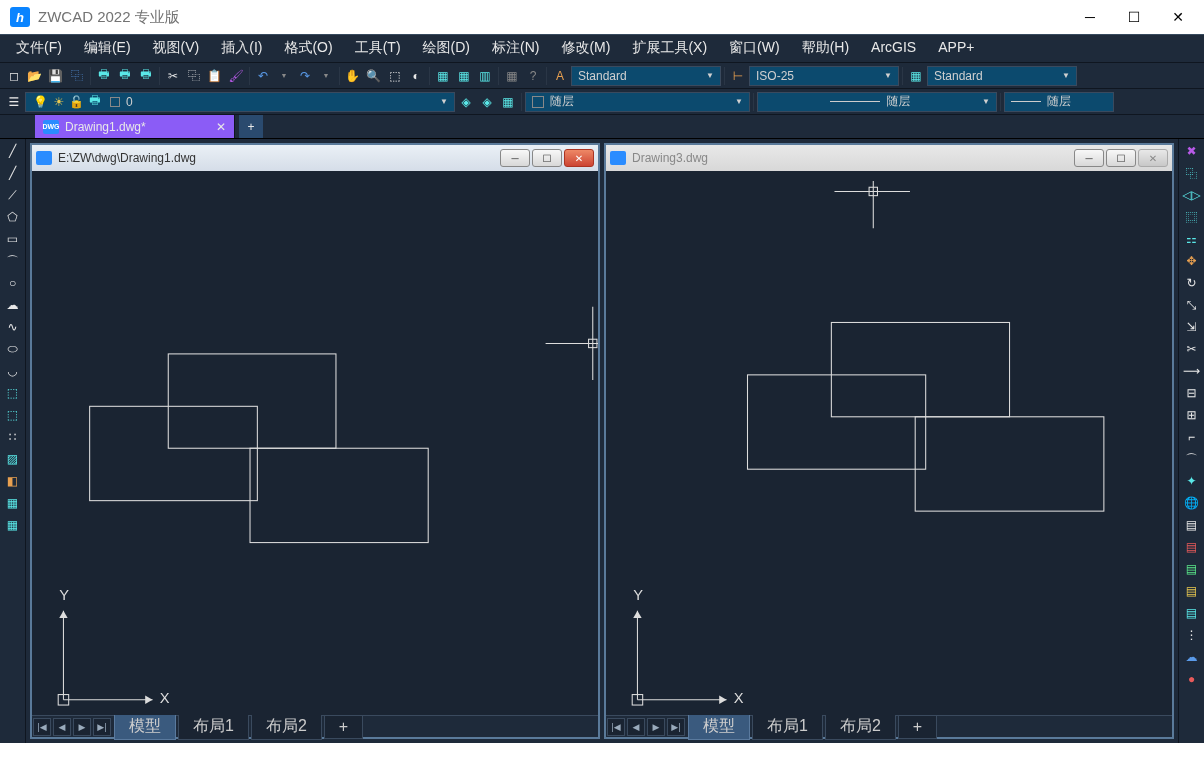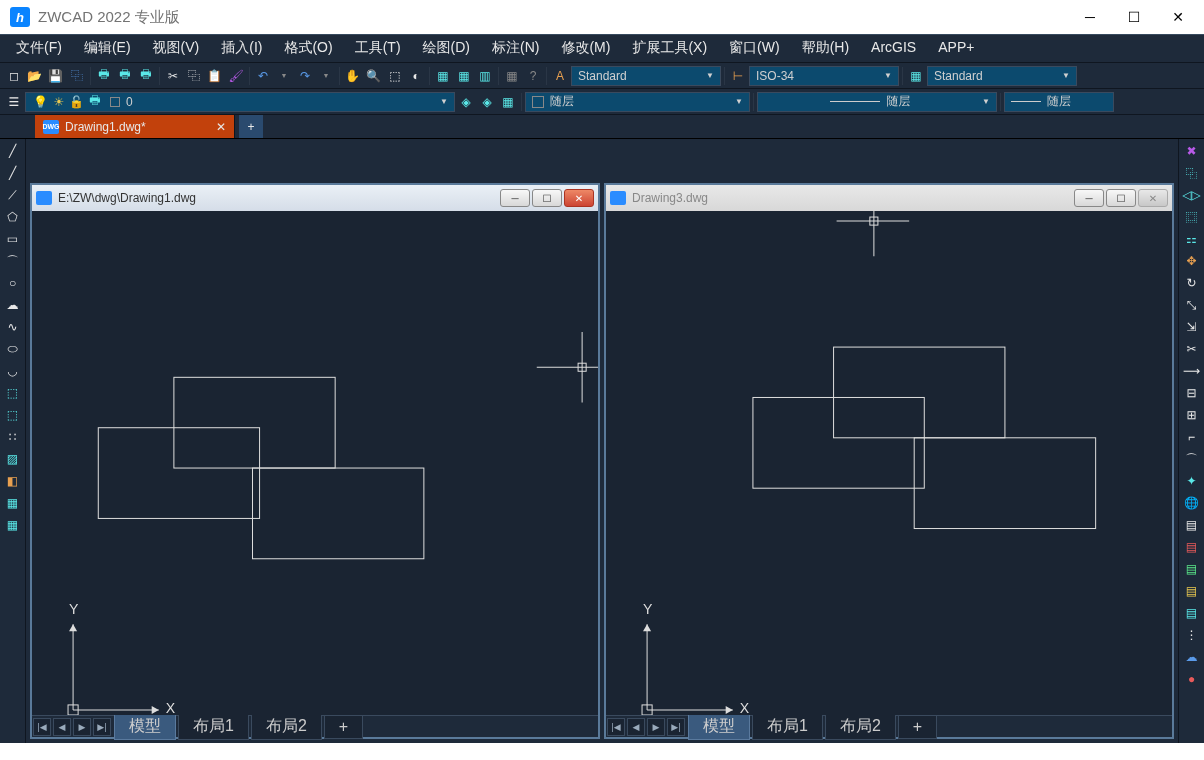--- a/index.html
+++ b/index.html
@@ -20,36 +20,36 @@
 .toolbar-row { height: 26px; display: flex; align-items: center; padding: 0 4px; gap: 1px; border-bottom: 1px solid #0f1620; }
 .tb-btn { width: 20px; height: 20px; display: flex; align-items: center; justify-content: center; cursor: pointer; color: #9ab; font-size: 12px; border-radius: 2px; }
 .tb-sep { width: 1px; height: 18px; background: #0a1118; margin: 0 2px; border-right:1px solid #2a3646;}
 .tb-combo { height: 20px; background: #0c4a6e; border: 1px solid #3a4a5e; color: #d0d0d0; padding: 0 6px; display: flex; align-items: center; font-size: 12px; cursor: pointer; font-family: monospace; }
 .tb-combo .arrow { margin-left: auto; font-size: 8px; padding-left:6px; }
 .tb-icon-small { width:18px; height:18px; display:inline-flex; align-items:center; justify-content:center; }
 
 
 .doctabs { height: 24px; background: #1e2a3a; display: flex; align-items: stretch; border-bottom: 1px solid #000; padding-left: 35px; }
 .doctab { display: flex; align-items: center; padding: 0 8px; gap: 6px; font-size: 12px; color: #888; cursor: pointer; font-family: monospace; min-width: 200px; border-right: 1px solid #0f1620; }
-.doctab.active { background: #c2410c; color: #e8e8e8; }
+.doctab.active { background: #8b5cf6; color: #e8e8e8; }
 .doctab .dwg-icon { width: 16px; height: 14px; background: #2a8cff; border-radius: 2px; display:flex; align-items:center; justify-content:center; font-size:7px; color:#fff; font-weight:bold;}
 .doctab .close { margin-left: auto; font-size: 12px; }
 .doctab-add { width: 24px; display:flex; align-items:center; justify-content:center; background:#2a4a6e; color:#e8e8e8; cursor:pointer; margin-left:4px;}
 
 
 .main { display: flex; height: 604px; background: #1e2a3a; }
 
 
 .side-toolbar { width: 26px; background: #1e2a3a; display: flex; flex-direction: column; padding: 2px 0; gap: 2px; border-right: 1px solid #0f1620; }
 .side-toolbar.right { border-right: none; border-left: 1px solid #0f1620; }
 .side-btn { width: 22px; height: 20px; margin: 0 auto; display: flex; align-items: center; justify-content: center; color: #9ab; font-size: 12px; cursor: pointer; border-radius: 2px; }
 
 
 .drawings-container { flex: 1; display: flex; padding: 4px; gap: 4px; background: #1e2a3a; }
-.drawing-window { flex: 1; background: #737373; border: 2px solid #5a7a9a; display: flex; flex-direction: column; margin-top: 40px; }
+.drawing-window { flex: 1; background: #737373; border: 2px solid #5a7a9a; display: flex; flex-direction: column; }
 .dw-title { height: 26px; background: linear-gradient(#eaf0f6, #d5dde8); display: flex; align-items: center; padding: 0 4px; gap: 6px; font-size: 12px; color: #333; }
 .dw-title.inactive { background: linear-gradient(#e8e8e8, #d8d8d8); color: #888; }
 .dw-title .dwg-icon { width: 16px; height: 14px; background: #2a8cff; border-radius: 2px; }
 .dw-title .dw-name { flex: 1; }
 .dw-winbtns { display: flex; gap: 2px; }
 .dw-wb { width: 30px; height: 18px; border: 1px solid #888; border-radius: 3px; display: flex; align-items: center; justify-content: center; font-size: 10px; cursor: pointer; background: linear-gradient(#f8f8f8,#d8d8d8); color:#333;}
 .dw-wb.close { background: linear-gradient(#e86,#c43); color: #fff; border-color:#a32;}
 .dw-wb.close.inactive { background: linear-gradient(#e8e8e8,#c8c8c8); color:#888; border-color:#aaa;}
 .dw-canvas { flex: 1; position: relative; background: #1a2432; overflow: hidden; }
 .dw-canvas svg { width: 100%; height: 100%; }
@@ -124,21 +124,21 @@
   <div class="tb-btn c-grid">?</div>
   <div class="tb-sep"></div>
   <div class="tb-btn c-orange">A</div>
   <div class="tb-combo" style="width:150px">
         <span>Standard</span>
         <span class="arrow">▼</span>
       </div>
   <div class="tb-sep"></div>
   <div class="tb-btn c-orange">⊢</div>
   <div class="tb-combo" style="width:150px">
-        <span>ISO-34</span>
+        <span>ISO-25</span>
         <span class="arrow">▼</span>
       </div>
   <div class="tb-sep"></div>
   <div class="tb-btn c-cyan">▦</div>
   <div class="tb-combo" style="width:150px">
         <span>Standard</span>
         <span class="arrow">▼</span>
       </div>
 </div>
 

